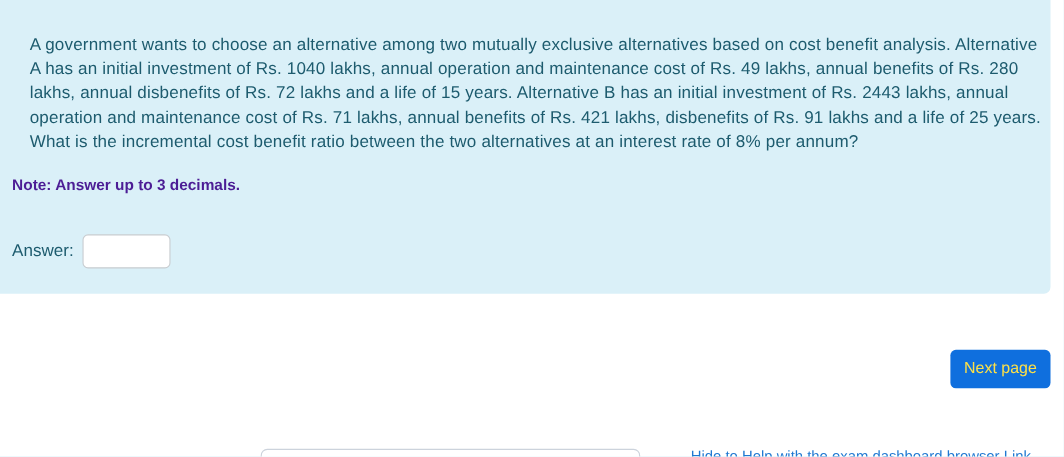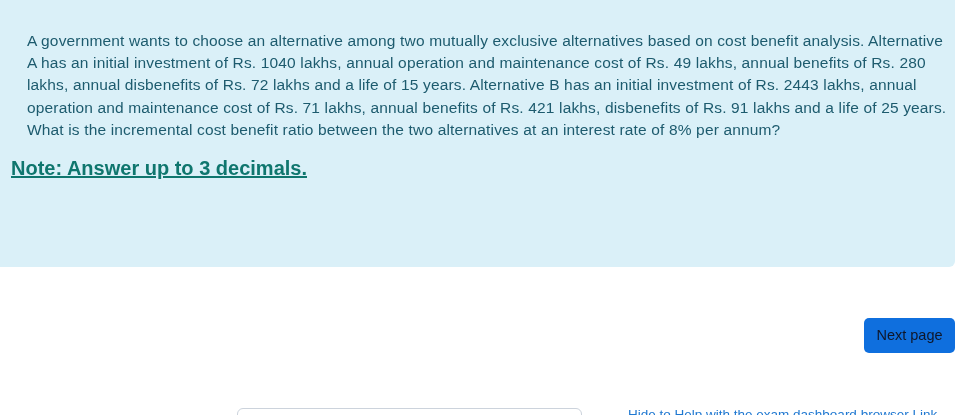--- a/index.html
+++ b/index.html
@@ -31,26 +31,25 @@
   .question-text {
     color: #1d5b6e;
     font-size: 15.5px;
     line-height: 22.2px;
     width: 920px;
     margin: 16px;
     letter-spacing: 0.01em;
   }
 
   .note-text {
-    color: #0f766e;
-    font-size: 20px;
+    color: #4c1d95;
+    font-size: 14px;
     font-weight: bold;
     margin: 17px 0 0 0;
     line-height: 20px;
-    text-decoration: underline;
   }
 
   .answer-row {
     position: absolute;
     left: 11px;
     top: 213px;
     display: flex;
     align-items: center;
   }
 
@@ -76,21 +75,21 @@
   }
 
   
   .next-page-button {
     position: absolute;
     left: 864px;
     top: 318px;
     width: 91px;
     height: 35px;
     background: #0f6fde;
-    color: #0f172a;
+    color: #fde047;
     border: none;
     border-radius: 5px;
     font-family: "Liberation Sans", sans-serif;
     font-size: 14.5px;
     line-height: 35px;
     text-align: center;
     cursor: pointer;
     padding: 0;
   }
 
@@ -134,20 +133,24 @@
 </style>
 </head>
 <body>
 
 <div class="question-panel">
 
   <p class="question-text">A government wants to choose an alternative among two mutually exclusive alternatives based on cost benefit analysis. Alternative A has an initial investment of Rs. 1040 lakhs, annual operation and maintenance cost of Rs. 49 lakhs, annual benefits of Rs. 280 lakhs, annual disbenefits of Rs. 72 lakhs and a life of 15 years. Alternative B has an initial investment of Rs. 2443 lakhs, annual operation and maintenance cost of Rs. 71 lakhs, annual benefits of Rs. 421 lakhs, disbenefits of Rs. 91 lakhs and a life of 25 years. What is the incremental cost benefit ratio between the two alternatives at an interest rate of 8% per annum?</p>
 
   <p class="note-text">Note: Answer up to 3 decimals.</p>
 
+  <div class="answer-row">
+    <span class="answer-label">Answer:</span>
+    <input class="answer-input" type="text" value="" style="">
+  </div>
 
 </div>
 
 <button class="next-page-button">Next page</button>
 
 <div class="bottom-clip">
   <input class="bottom-input" type="text" value="" style="">
   <a class="bottom-link">Hide to Help with the exam dashboard browser Link</a>
 </div>
 

